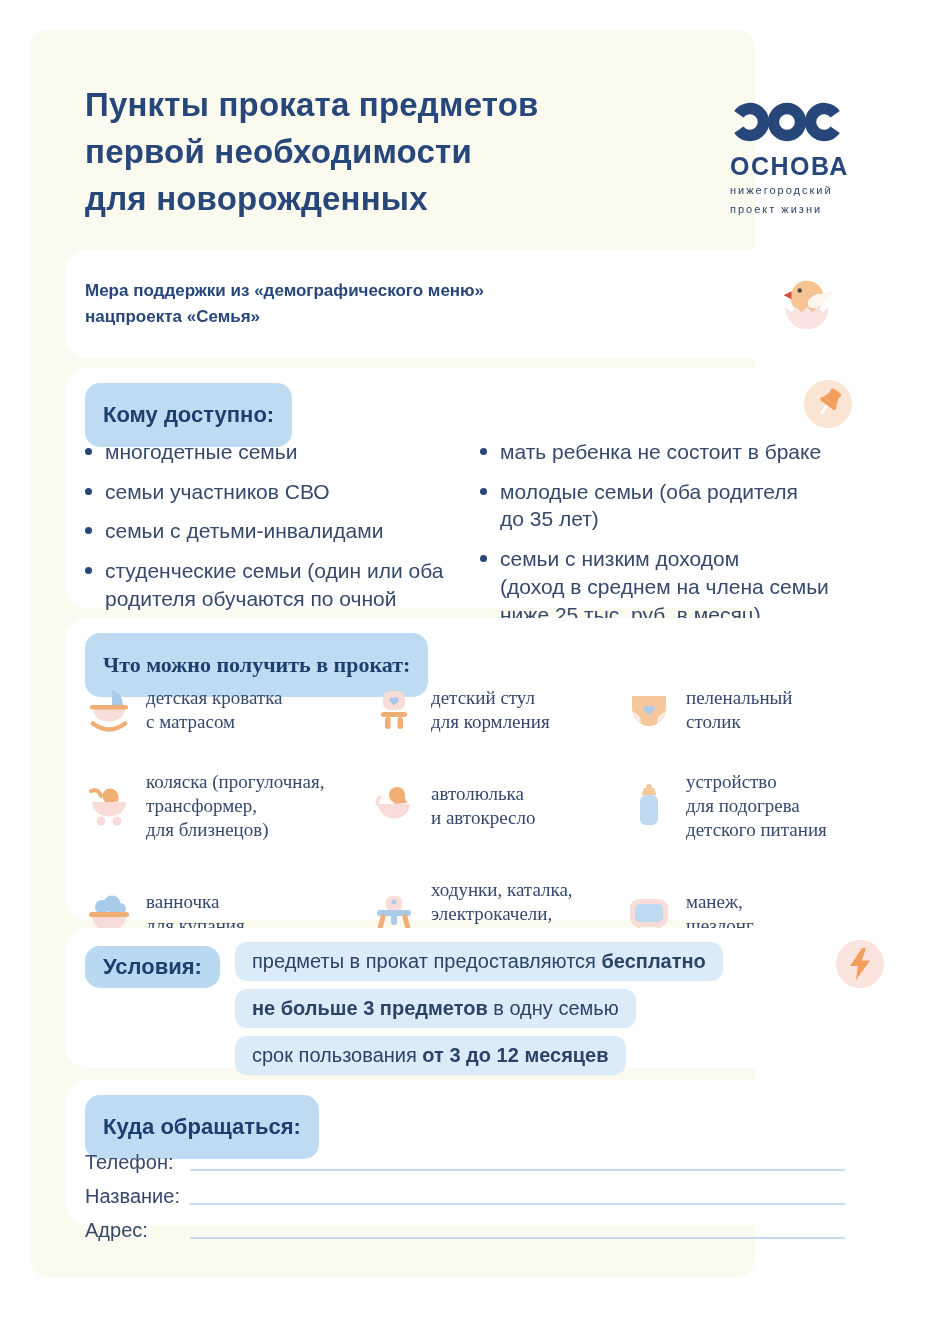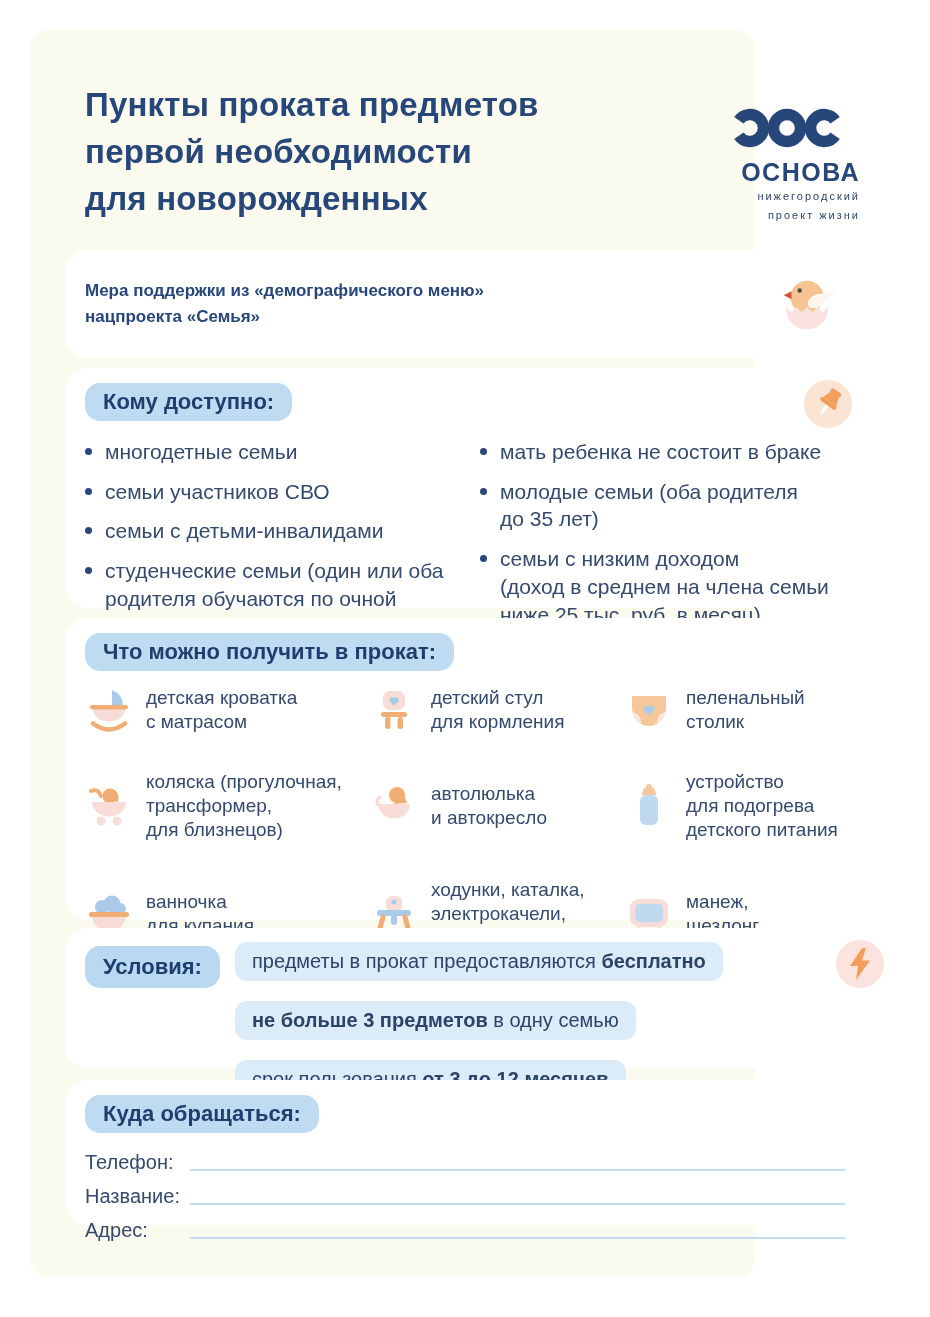--- a/index.html
+++ b/index.html
@@ -9,40 +9,40 @@
   }
   .page{
     position:absolute;left:30px;top:30px;width:725px;height:1247px;
     background:#FBFAEF;border-radius:18px;
   }
   
   .title{
     position:absolute;left:55px;top:52px;
     font-size:33px;font-weight:700;line-height:1.42;color:#274679;letter-spacing:.2px;
   }
-  .logo{position:absolute;left:700px;top:76px;width:130px;text-align:right;}
+  .logo{position:absolute;left:700px;top:70px;width:130px;}
   .logo-mark{display:block;width:114px;height:44px;}
   .logo-name{font-size:25px;font-weight:700;color:#274679;letter-spacing:1.5px;margin-top:8px;}
   .logo-tagline{font-size:11px;color:#30456B;letter-spacing:2px;line-height:1.7;}
   
   .card{position:absolute;left:35px;width:805px;background:#ffffff;border-radius:22px;}
   .card-banner{top:220px;height:108px;display:flex;align-items:center;}
   .banner-text{
     margin-left:20px;font-size:17px;font-weight:700;color:#274679;
     line-height:1.55;white-space:pre-line;flex:1;
   }
   .banner-chick{margin-right:28px;width:70px;height:70px;flex:0 0 auto;}
   .card-eligibility{top:338px;height:240px;}
-  .card-rental{top:588px;height:302px;}
+  .card-rental{top:588px;height:302px;font-family:Liberation Serif, serif;}
   .card-conditions{top:898px;height:140px;padding-left:32px;}
   .card-contact{top:1050px;height:145px;}
   .section-pill{
     position:absolute;left:20px;top:15px;display:inline-block;
     background:#BFDBF2;color:#1E3F6E;font-size:22px;font-weight:700;
-    padding:6px 18px;border-radius:15px;white-space:nowrap;
+    padding:19px 18px;border-radius:15px;white-space:nowrap;
   }
   .corner-badge{position:absolute;right:18px;top:12px;width:48px;height:48px;}
   
   .elig-col{position:absolute;top:70px;}
   .elig-col-left{left:20px;width:385px;}
   .elig-col-right{left:415px;width:375px;}
   .elig-item{display:flex;gap:13px;margin-bottom:12px;}
   .bullet{flex:0 0 auto;width:7px;height:7px;border-radius:50%;background:#274679;margin-top:10px;}
   .elig-text{font-size:21px;color:#35496D;line-height:1.32;white-space:pre-line;}
   
@@ -54,21 +54,21 @@
   .rental-cell svg{flex:0 0 auto;width:48px;height:48px;}
   .rental-label{font-size:19px;color:#35496D;line-height:1.28;white-space:pre-line;}
   
   .cond-label-pill{
     position:absolute;left:20px;top:18px;background:#B9D8F1;color:#1E3F6E;
     font-size:22px;font-weight:700;padding:8px 18px;border-radius:15px;
   }
   .cond-list{position:absolute;left:170px;top:14px;}
   .cond-pill{
     display:table;background:#DCEBF8;border-radius:12px;padding:8px 17px;
-    margin-bottom:20px;font-size:20px;color:#2C4368;white-space:nowrap;
+    margin-bottom:8px;font-size:20px;color:#2C4368;white-space:nowrap;
   }
   .cond-pill .b{font-weight:700;}
   
   .contact-rows{position:absolute;left:20px;top:68px;right:25px;}
   .contact-row{display:flex;align-items:flex-end;height:26px;margin-bottom:8px;}
   .contact-label{flex:0 0 105px;font-size:20px;color:#35496D;}
   .contact-line{flex:1;border-bottom:2px solid #C2DCEF;height:18px;margin-bottom:3px;}
 </style>
 </head>
 <body>

